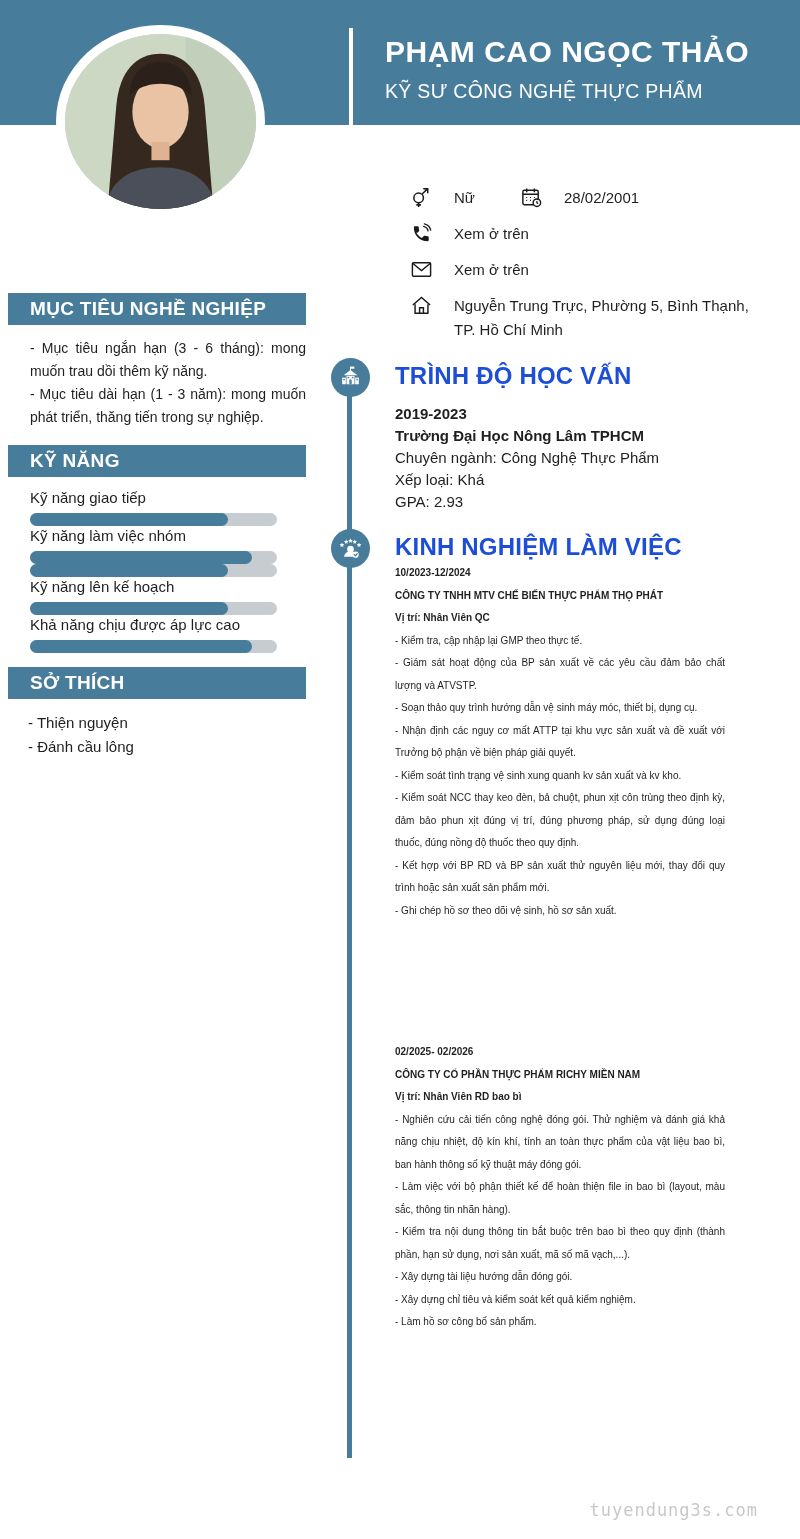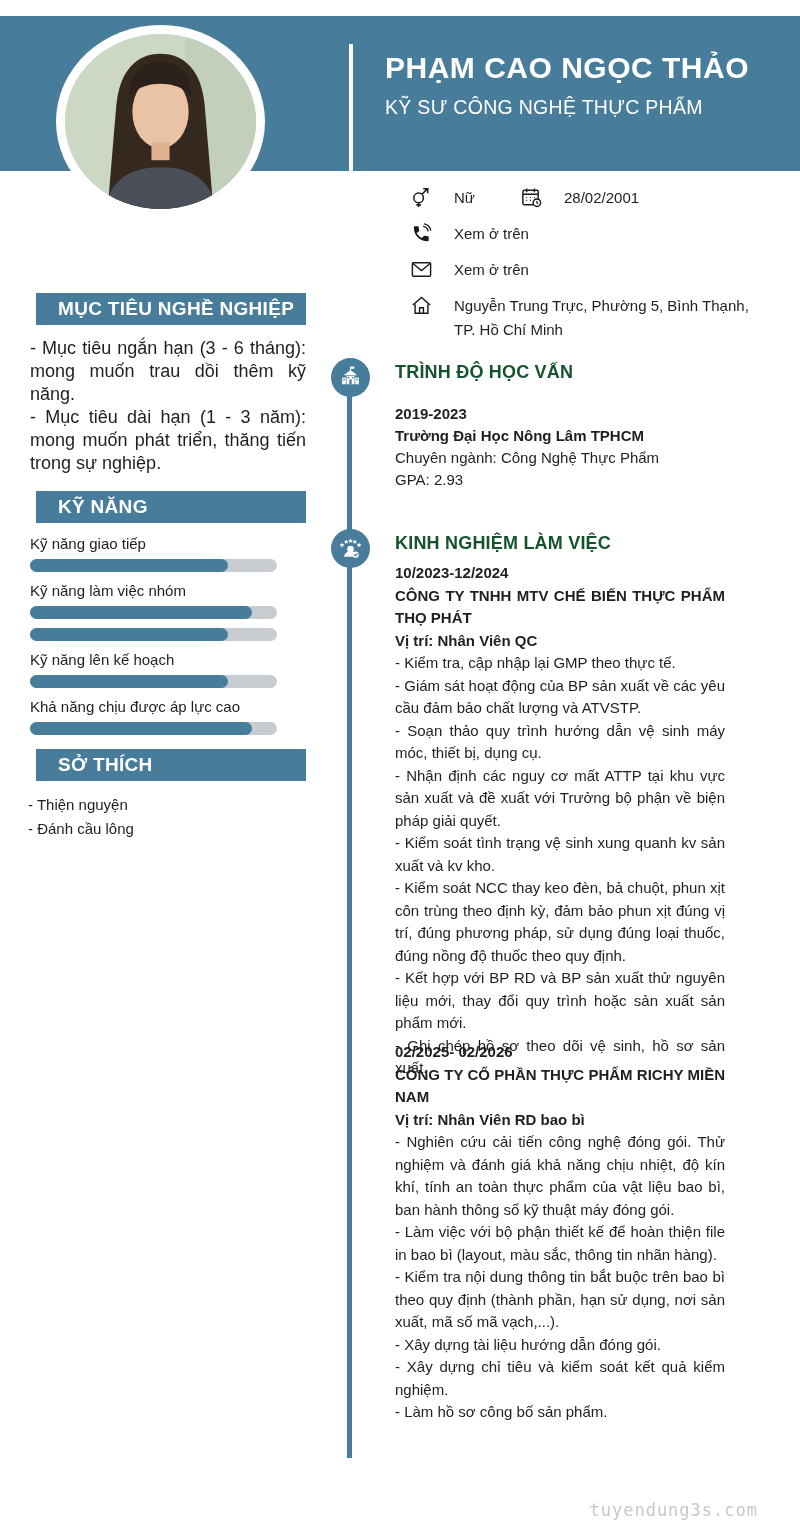--- a/index.html
+++ b/index.html
@@ -4,64 +4,64 @@
 <style>
   * { margin:0; padding:0; box-sizing:border-box; }
   html,body { background:#fff; }
   .page {
     position:relative; width:800px; height:1539px; margin:0 auto;
     background:#fff; overflow:hidden;
     font-family:"Liberation Sans","DejaVu Sans",sans-serif;
     color:#1f1f1f;
   }
   
-  .header-band { position:absolute; left:0; top:16px; width:800px; height:155px; background:var(--accent,#477C9B); }
+  .header-band { position:absolute; left:0; top:0; width:800px; height:125px; background:var(--accent,#477C9B); }
   .header-divider { position:absolute; left:349px; top:28px; width:4px; height:127px; background:#fff; }
   .name-block { position:absolute; left:385px; top:33px; width:400px; color:#fff; }
   .name { font-size:30px; font-weight:bold; line-height:37px; letter-spacing:.5px; }
   .job-title { margin-top:10px; font-size:19.5px; letter-spacing:.3px; }
   .photo-ring { position:absolute; left:56px; top:25px; width:209px; height:193px; background:#fff; border-radius:50%; }
   .photo-inner { position:absolute; left:9px; top:9px; right:9px; bottom:9px; border-radius:50%; overflow:hidden; background:#ccd8c4; }
   .photo-inner svg { width:100%; height:100%; display:block; }
   
   .contact { position:absolute; left:410px; top:186px; width:360px; font-size:15px; }
   .c-row { display:flex; align-items:flex-start; margin-bottom:13px; min-height:23px; }
   .c-ico { width:26px; height:23px; flex:0 0 26px; margin-right:18px; color:#1a1a1a; }
   .c-ico svg { width:23px; height:23px; display:block; }
   .c-val { line-height:23px; }
   .c-pair { display:flex; width:110px; flex:0 0 110px; }
   .c-row.address .c-val { line-height:24px; width:306px; }
   
   .left-col { position:absolute; left:8px; top:293px; width:298px; }
   .sec-bar { height:32px; background:var(--accent,#477C9B); color:#fff; font-weight:bold;
-             font-size:19px; line-height:32px; padding-left:22px; letter-spacing:.3px;margin-left:28px; }
-  .obj-body { margin:12px 12px 16px 22px; width:276px; text-align:justify; font-size:18px; }
+             font-size:19px; line-height:32px; padding-left:22px; letter-spacing:.3px; }
+  .obj-body { margin:12px 12px 16px 22px; width:276px; text-align:justify; font-size:14px; }
   .obj-body p { line-height:23px; }
   .skills { margin:11px 0 14px 22px; width:276px; }
-  .skill { margin-bottom:9px; }
+  .skill { }
   .skill-label { font-size:15px; line-height:20px; margin-bottom:5px; }
   .skill-track { width:247px; height:13px; border-radius:7px; background:var(--bar-track,#c7ccd1); }
   .skill-fill { height:13px; border-radius:7px; background:var(--accent,#477C9B); }
   .hobbies { margin:12px 0 12px 20px; font-size:15px; }
   .hobbies p { line-height:24px; }
   
   .tl-line { position:absolute; left:347px; top:380px; width:5px; height:1078px; background:var(--accent,#477C9B); }
   .badge { position:absolute; left:331px; width:39px; height:39px; border-radius:50%;
            background:var(--accent,#477C9B); display:flex; align-items:center; justify-content:center; z-index:2; }
   .badge svg { width:25px; height:25px; display:block; }
   .badge-edu { top:358px; }
   .badge-exp { top:529px; }
-  .tl-heading { position:absolute; left:395px; width:340px; font-size:18px; font-weight:bold;
-                color:#14532d; letter-spacing:.2px; }
+  .tl-heading { position:absolute; left:395px; width:340px; font-size:24px; font-weight:bold;
+                color:#1d4ed8; letter-spacing:.2px; }
   .h-edu { top:362px; }
   .h-exp { top:533px; }
   .edu-body { position:absolute; left:395px; top:403px; width:330px; font-size:15px; }
   .edu-body p { line-height:22px; }
   .b { font-weight:bold; }
-  .job { position:absolute; left:395px; width:330px; font-size:15px; text-align:justify; }
+  .job { position:absolute; left:395px; width:330px; font-size:10px; text-align:justify; }
   .job p { line-height:22.5px; }
   .job-1 { top:562px; }
   .job-2 { top:1041px; }
   
   .watermark { position:absolute; right:42px; top:1500px; font-family:"DejaVu Sans Mono","Liberation Mono",monospace;
                font-size:17px; letter-spacing:1px; color:var(--watermark,#c8c8c8); }
 </style>
 </head>
 <body>
 
@@ -236,20 +236,21 @@
       </g>
       <path d="M15.5 17.9l1.1 1.1 1.9-2.1" fill="none" stroke="#477C9B" stroke-width="1.2" stroke-linecap="round"></path>
     </svg>
   </div>
 
   <h2 class="tl-heading h-edu">TRÌNH ĐỘ HỌC VẤN</h2>
   <div class="edu-body">
     <p class="b">2019-2023</p>
     <p class="b">Trường Đại Học Nông Lâm TPHCM</p>
     <p>Chuyên ngành: Công Nghệ Thực Phẩm</p>
+    <p>Xếp loại: Khá</p>
     <p>GPA: 2.93</p>
   </div>
 
   <h2 class="tl-heading h-exp">KINH NGHIỆM LÀM VIỆC</h2>
 
   <div class="job job-1">
     <p class="b">10/2023-12/2024</p>
     <p class="b">CÔNG TY TNHH MTV CHẾ BIẾN THỰC PHẨM THỌ PHÁT</p>
     <p class="b">Vị trí: Nhân Viên QC</p>
     <div>

